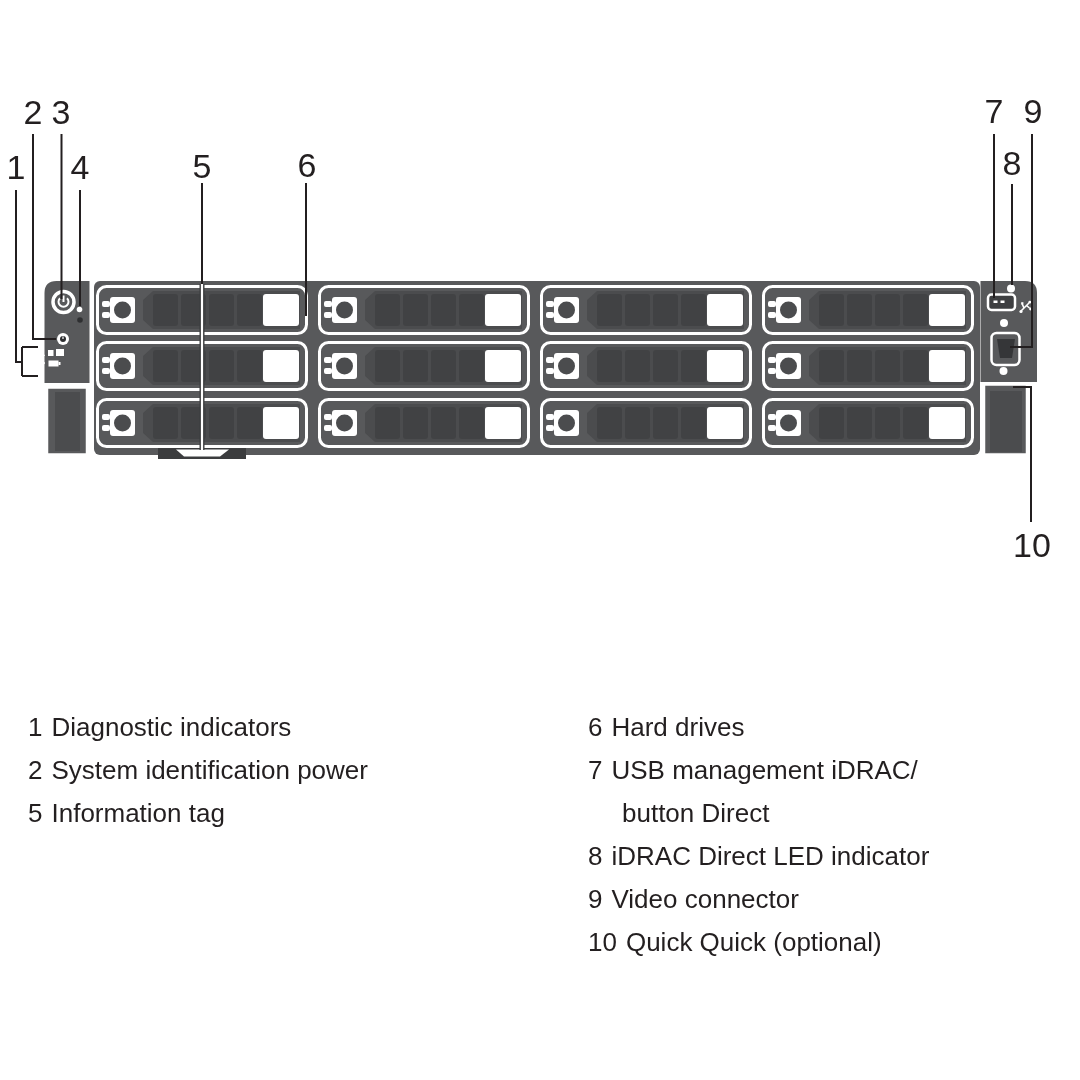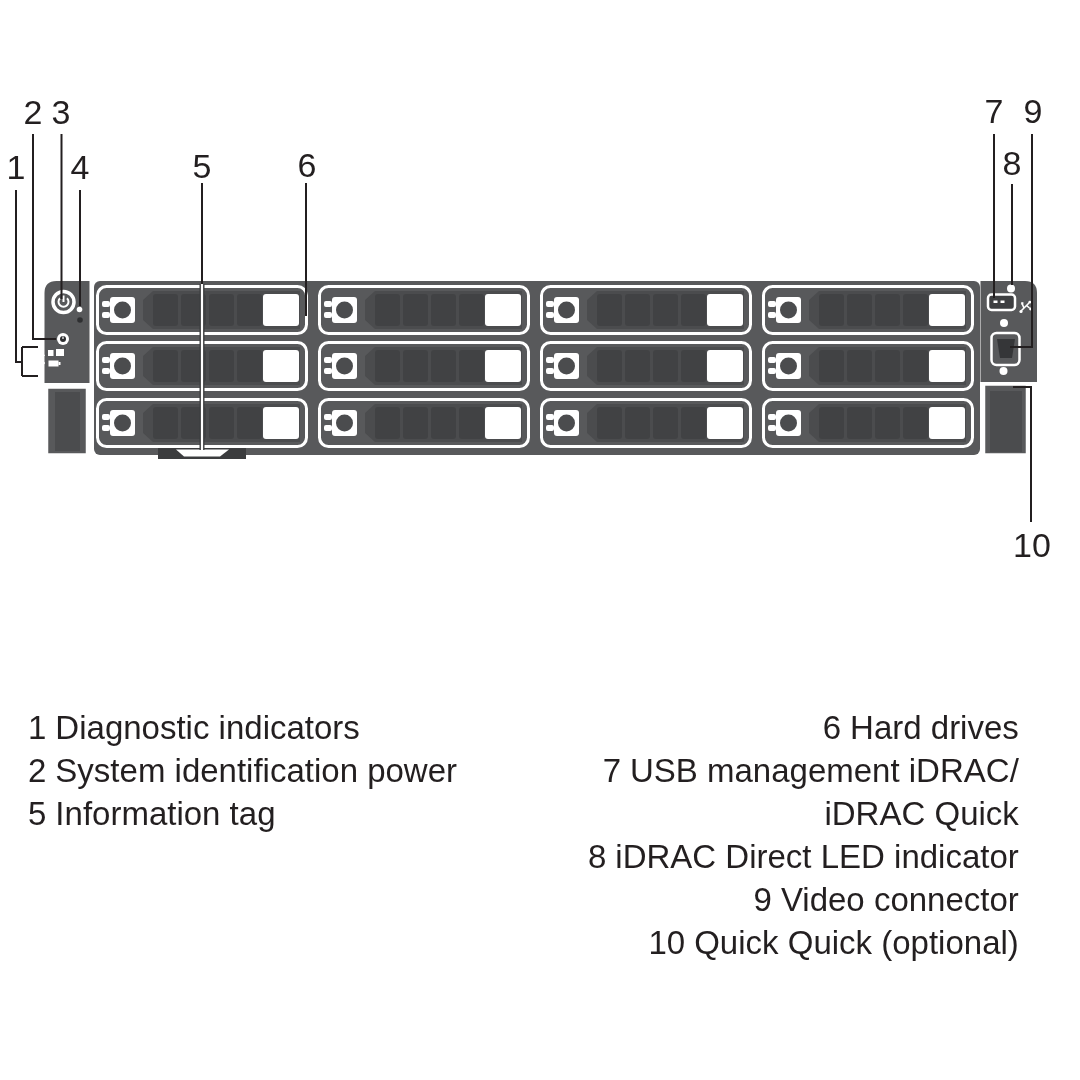--- a/index.html
+++ b/index.html
@@ -5,23 +5,23 @@
   html,body{margin:0;padding:0;background:#ffffff;}
   .canvas{
     position:relative;width:1080px;height:1080px;background:#ffffff;overflow:hidden;
     font-family:"Liberation Sans", sans-serif;color:#231f20;
   }
   .diagram-svg{position:absolute;left:0;top:0;}
   .callout{
     position:absolute;transform:translateX(-50%);
     font-size:34px;line-height:36px;font-weight:400;color:#231f20;white-space:nowrap;
   }
-  .legend{position:absolute;font-size:33px;line-height:43px;color:#231f20;}
+  .legend{position:absolute;font-size:26px;line-height:43px;color:#231f20;}
   .legend-left{left:28px;top:706px;}
-  .legend-right{left:588px;top:706px;text-align:right;}
+  .legend-right{left:588px;top:706px;}
   .lg-line{white-space:nowrap;}
   .lg-num{margin-right:9px;}
   .lg-cont{padding-left:34px;}
 </style>
 </head>
 <body>
 
 <div class="canvas">
 
   <svg class="diagram-svg" width="1080" height="1080" viewBox="0 0 1080 1080">
@@ -178,21 +178,21 @@
     </div>
   </div>
 
   <div class="legend legend-right">
     <div class="lg-line">
       <span class="lg-num">6</span><span>Hard drives</span>
     </div>
     <div class="lg-line">
       <span class="lg-num">7</span><span>USB management iDRAC/</span>
     </div>
-    <div class="lg-line lg-cont">iDRAC Quick</div>
+    <div class="lg-line lg-cont">button Direct</div>
     <div class="lg-line">
       <span class="lg-num">8</span><span>iDRAC Direct LED indicator</span>
     </div>
     <div class="lg-line">
       <span class="lg-num">9</span><span>Video connector</span>
     </div>
     <div class="lg-line">
       <span class="lg-num">10</span><span>Quick Quick (optional)</span>
     </div>
   </div>

